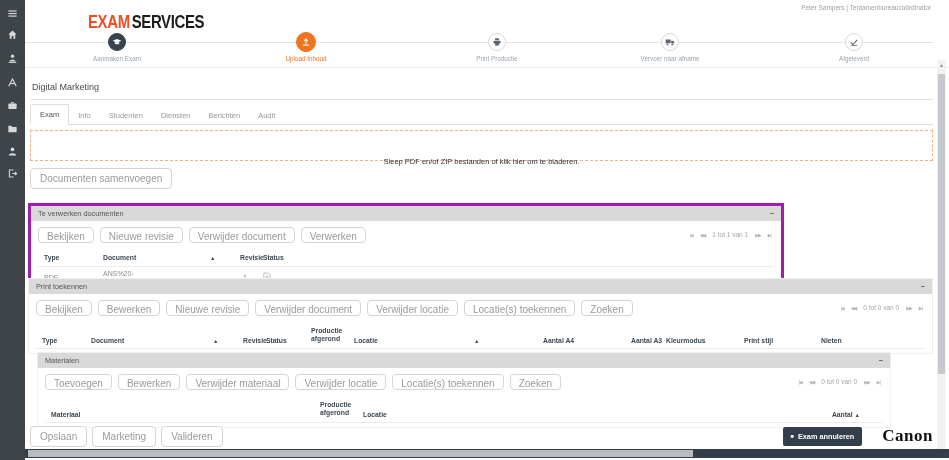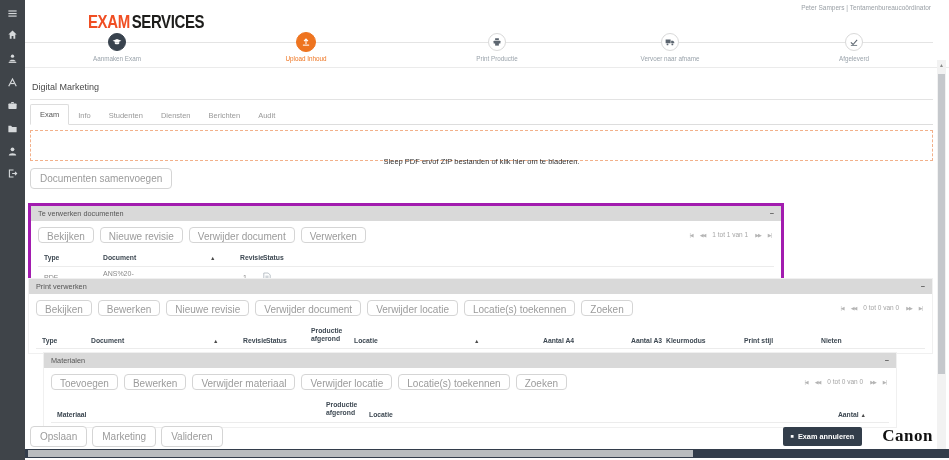--- a/index.html
+++ b/index.html
@@ -57,21 +57,21 @@
   .thead .wrap { white-space:normal; line-height:1.25; }
   .sort { font-size:5.5px; color:#4a4a4a; cursor:pointer; }
   .trow { display:grid; font-size:7px; color:#8a8a8a; border-top:1px solid #ececec; border-bottom:1px solid #ececec; padding:3px 0; align-items:center; cursor:pointer; }
   .pad1 { padding-left:6px; }
   .grid-processing { grid-template-columns:65px 107px 30px 23px 1fr; }
   .grid-print { grid-template-columns:55px 122px 30px 23px 45px 43px 120px 69px 88px 35px 78px 77px 1fr; }
   .grid-materials { grid-template-columns:275px 43px 437px 60px 1fr; }
   .col-right { text-align:right; }
   .panel-processing { left:3px; top:203px; width:756px; border:3px solid #a21caf; }
   .panel-print { left:3px; top:278px; width:905px; border:1px solid #f0f0f0; }
-  .panel-materials { left:18px; top:352px; width:854px; border:1px solid #f0f0f0; }
+  .panel-materials { left:12px; top:352px; width:854px; border:1px solid #f0f0f0; }
   .doc-icon { display:inline-block; }
   .doc-icon svg { width:8px; height:10px; }
   
   .footer { position:absolute; left:5px; right:16px; top:427px; height:18px; display:flex; justify-content:space-between; align-items:center; }
   .fleft { display:flex; gap:5px; }
   .fright { display:flex; gap:6px; align-items:center; }
   .btn-dark { background:#333e4b; color:#fff; border:none; border-radius:2px; font-size:7.3px; font-weight:bold; font-family:inherit; padding:5px 8px; cursor:pointer; display:flex; align-items:center; gap:4px; white-space:nowrap; }
   .sq { font-size:5.5px; }
   .brand { font-family:"Liberation Serif", serif; font-weight:bold; font-size:17px; color:#111; letter-spacing:0.5px; margin-left:14px; }
   
@@ -255,21 +255,21 @@
           <span class="doc-icon"><svg viewBox="0 0 10 12" fill="none" stroke="#a9b2ba" stroke-width="1">
                 <path d="M1 1 H6.5 L9 3.5 V11 H1 Z"></path>
                 <path d="M3 5 H7 M3 7 H7 M3 9 H6"></path>
               </svg></span>
         </div>
       </div>
     </section>
 
     <section class="panel panel-print">
       <div class="panel-header">
-        <span>Print verwerken</span>
+        <span>Print toekennen</span>
         <span class="collapse">−</span>
       </div>
       <div class="panel-body">
         <div class="toolbar">
           <button class="btn">Bekijken</button>
           <button class="btn">Bewerken</button>
           <button class="btn">Nieuwe revisie</button>
           <button class="btn">Verwijder document</button>
           <button class="btn">Verwijder locatie</button>
           <button class="btn">Locatie(s) toekennen</button>

